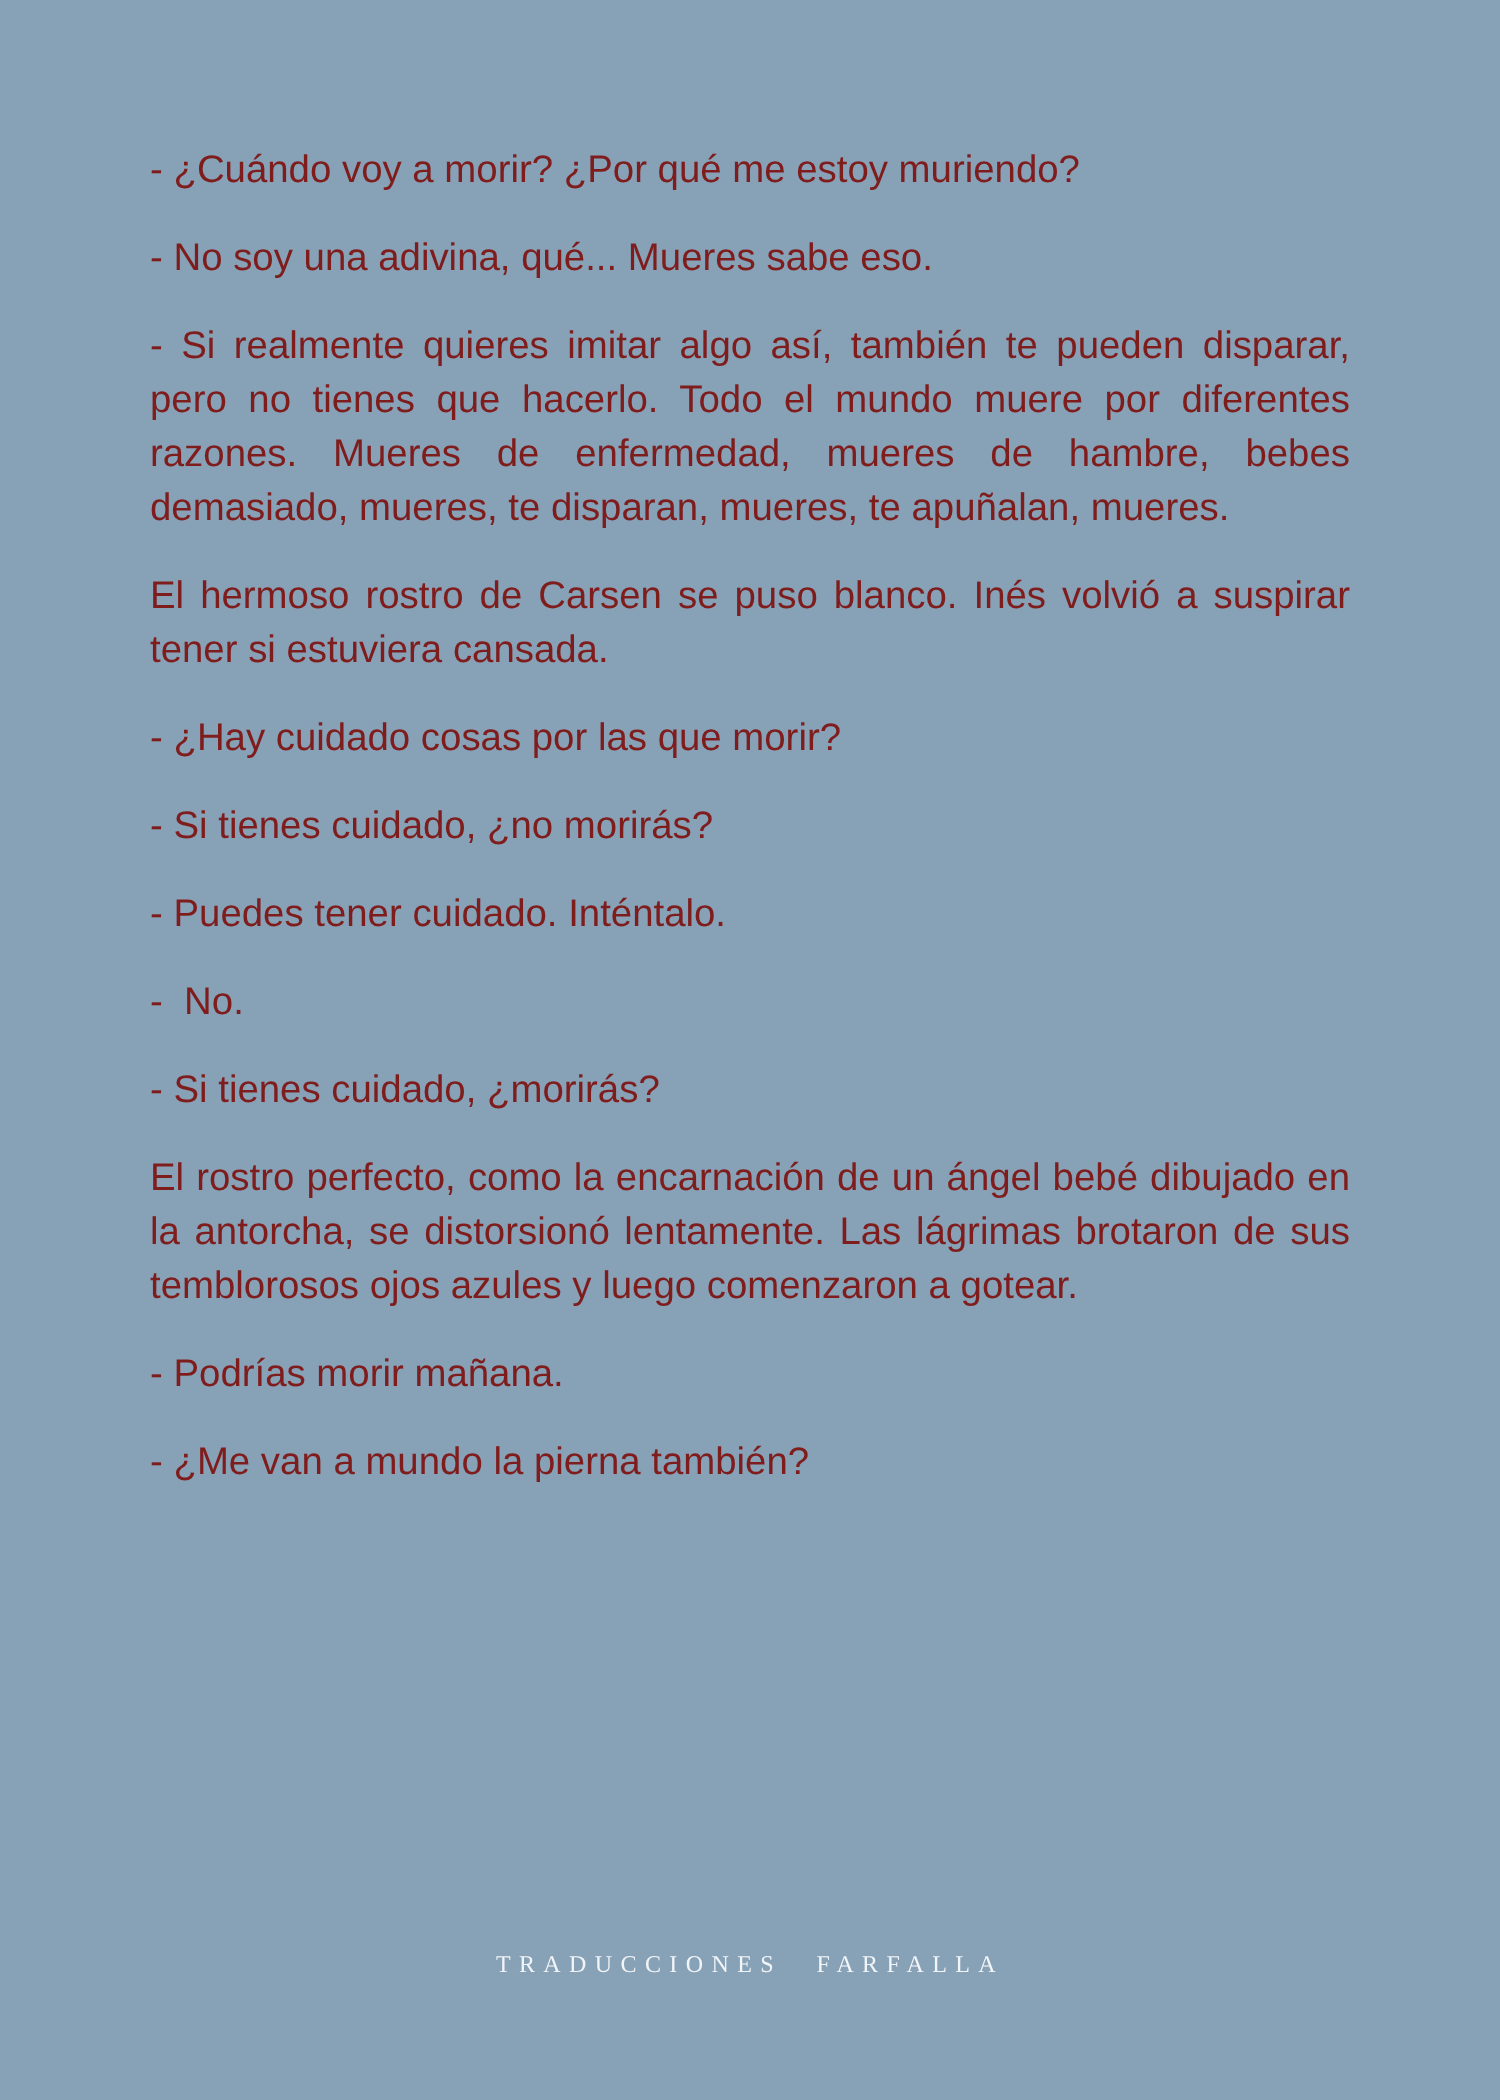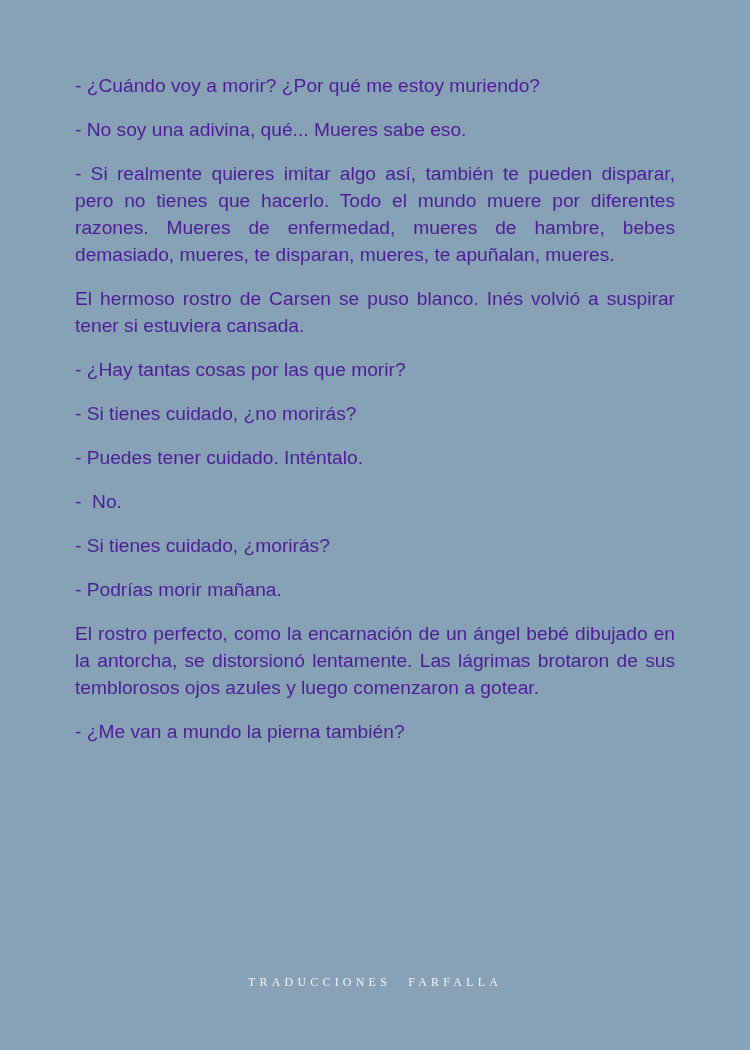--- a/index.html
+++ b/index.html
@@ -9,21 +9,21 @@
     position: relative;
     overflow: hidden;
   }
   .page {
     position: absolute;
     left: 75px; top: 72px;
     width: 600px;
     font-family: "Liberation Sans", sans-serif;
     font-size: 19.2px;
     line-height: 27px;
-    color: #4c1d95;
+    color: #7f1d1d;
   }
   .para {
     margin: 0 0 17px 0;
     text-align: justify;
   }
   .para.last-left { text-align-last: left; }
   .footer {
     position: absolute;
     left: 0; right: 0;
     top: 975px;
@@ -36,23 +36,23 @@
   }
 </style>
 </head>
 <body>
 
 <div class="page">
   <p class="para last-left">- ¿Cuándo voy a morir? ¿Por qué me estoy muriendo?</p>
   <p class="para last-left">- No soy una adivina, qué... Mueres sabe eso.</p>
   <p class="para last-left">- Si realmente quieres imitar algo así, también te pueden disparar, pero no tienes que hacerlo. Todo el mundo muere por diferentes razones. Mueres de enfermedad, mueres de hambre, bebes demasiado, mueres, te disparan, mueres, te apuñalan, mueres.</p>
   <p class="para last-left">El hermoso rostro de Carsen se puso blanco. Inés volvió a suspirar tener si estuviera cansada.</p>
-  <p class="para last-left">- ¿Hay tantas cosas por las que morir?</p>
+  <p class="para last-left">- ¿Hay cuidado cosas por las que morir?</p>
   <p class="para last-left">- Si tienes cuidado, ¿no morirás?</p>
   <p class="para last-left">- Puedes tener cuidado. Inténtalo.</p>
   <p class="para last-left" style="white-space: pre;">-  No.</p>
   <p class="para last-left">- Si tienes cuidado, ¿morirás?</p>
+  <p class="para last-left">El rostro perfecto, como la encarnación de un ángel bebé dibujado en la antorcha, se distorsionó lentamente. Las lágrimas brotaron de sus temblorosos ojos azules y luego comenzaron a gotear.</p>
   <p class="para last-left">- Podrías morir mañana.</p>
-  <p class="para last-left">El rostro perfecto, como la encarnación de un ángel bebé dibujado en la antorcha, se distorsionó lentamente. Las lágrimas brotaron de sus temblorosos ojos azules y luego comenzaron a gotear.</p>
   <p class="para last-left">- ¿Me van a mundo la pierna también?</p>
 </div>
 
 <div class="footer">TRADUCCIONES FARFALLA</div>
 
 </body></html>

